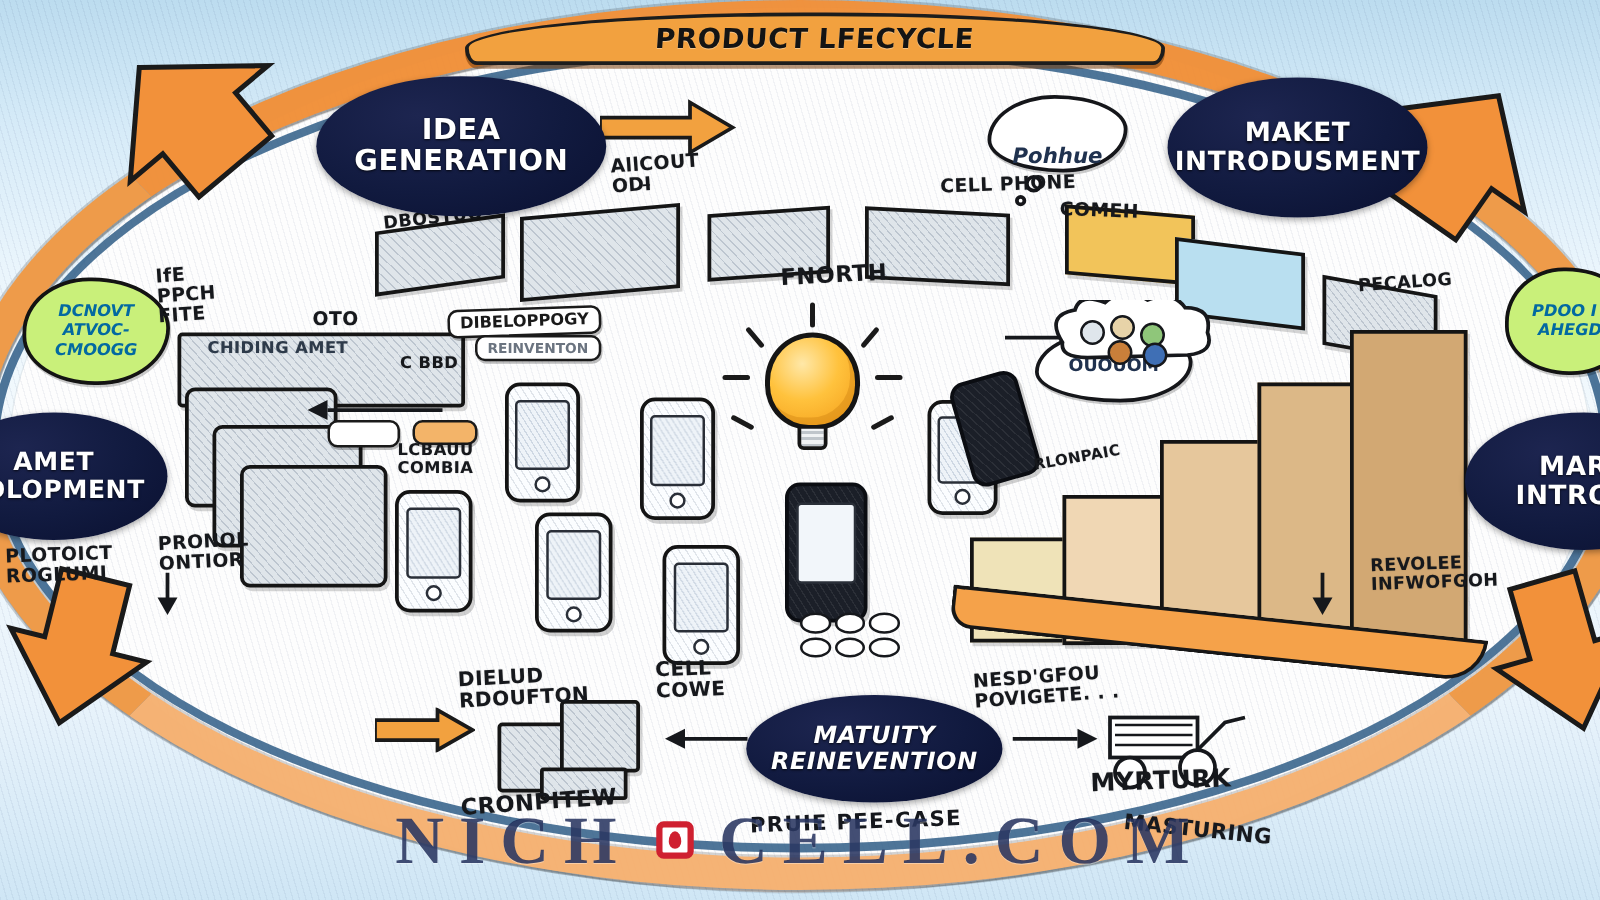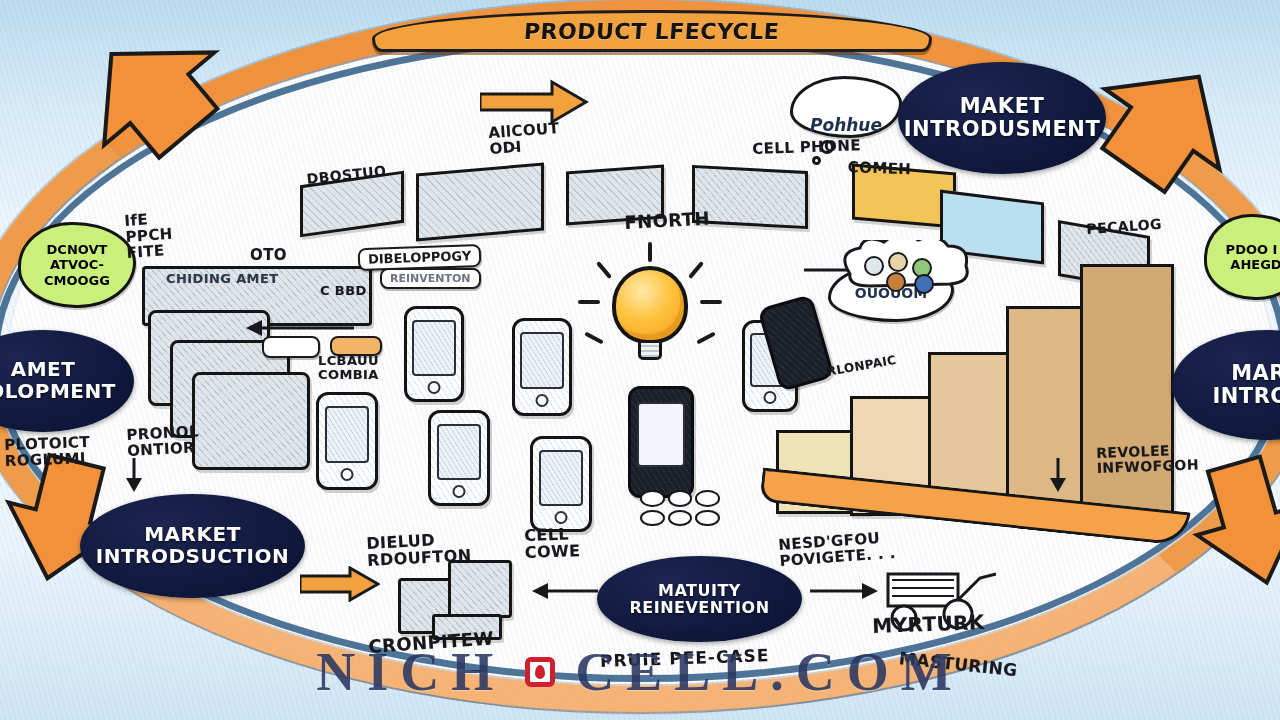--- a/index.html
+++ b/index.html
@@ -85,30 +85,30 @@
   .node span{
     font-weight:bold; line-height:1.08; letter-spacing:.5px;
     text-shadow:0 1px 2px rgba(0,0,0,.8);
     padding:0 8px;
     white-space:pre-line;
   }
   .n-idea        { left:253px; top:61px;  width:232px; height:112px; }
   .n-idea span   { font-size:23px; }
   .n-dev         { left:575px; top:57px;  width:210px; height:108px; }
   .n-dev span    { font-size:22px; }
-  .n-intro-top   { left:898px; top:62px;  width:208px; height:112px;text-align:center; }
+  .n-intro-top   { left:934px; top:62px;  width:208px; height:112px;text-align:center; }
   .n-intro-top span{ font-size:21px; }
   .n-left        { left:-48px; top:330px; width:182px; height:102px; }
   .n-left span   { font-size:20px; }
   .n-right       { left:1172px;top:330px; width:190px; height:110px; }
   .n-right span  { font-size:21px; }
   .n-mkt-bottom  { left:80px;  top:494px; width:225px; height:104px; }
   .n-mkt-bottom span{ font-size:20px; }
   .n-maturity    { left:597px; top:556px; width:205px; height:86px; }
-  .n-maturity span{ font-size:16px; }
+  .n-maturity span{ font-size:19px;font-style:italic; }
   .n-exuary      { left:1008px;top:493px; width:209px; height:100px; }
   .n-exuary span { font-size:20px; }
 
   
   .hw{
     position:absolute;
     font-family:"DejaVu Sans", sans-serif;
     font-weight:bold;
     color:#16181c;
     letter-spacing:.4px;
@@ -134,22 +134,22 @@
   .cloud{
     position:absolute;
     background:#fff;
     border:3px solid #15161a;
     border-radius:48% 52% 46% 54% / 58% 44% 56% 42%;
     display:flex; align-items:center; justify-content:center;
     text-align:center;
     font-weight:bold; color:#20324f;
     box-shadow:1px 2px 0 rgba(0,0,0,.2);
   }
-  .cloud.green{ background:#c9f07a; border-color:#131313; color:#000000;
-    border-radius:46% 54% 50% 50% / 52% 48% 54% 46%; }
+  .cloud.green{ background:#c9f07a; border-color:#131313; color:#0369a1;
+    border-radius:46% 54% 50% 50% / 52% 48% 54% 46%;font-style:italic; }
   .bub{ position:absolute; background:#fff; border:3px solid #15161a; border-radius:50%; }
 
   
   .arrow{ position:absolute; }
 
   
   .phone{
     position:absolute; background:#fbfdff;
     border:3px solid #141414; border-radius:12px;
     box-shadow:2px 3px 0 rgba(0,0,0,.18);
@@ -438,35 +438,35 @@
 RDOUFTON</div>
   <div class="hw" style="left:524px;top:528px;font-size:16px;transform:rotate(-2deg);">CELL
 COWE</div>
   <div class="hw" style="left:778px;top:538px;font-size:15px;transform:rotate(-4deg);">NESD'GFOU
 POVIGETE. . .</div>
   <div class="hw" style="left:872px;top:616px;font-size:20px;transform:rotate(-2deg);">MYRTURK</div>
   <div class="hw" style="left:368px;top:638px;font-size:18px;transform:rotate(-4deg);">CRONPITEW</div>
   <div class="hw" style="left:900px;top:650px;font-size:17px;transform:rotate(6deg);color:#17191e;">MASTURING</div>
   <div class="hw" style="left:826px;top:366px;font-size:12px;transform:rotate(-10deg);">RLONPAIC</div>
 
+  <div class="node n-idea">
+    <span>IDEA
+GENERATION</span>
+  </div>
   <div class="node n-intro-top">
     <span>MAKET
 INTRODUSMENT</span>
   </div>
   <div class="node n-left">
     <span>AMET
 DOLOPMENT</span>
   </div>
   <div class="node n-right">
     <span>MARK
 INTRODE</span>
-  </div>
-  <div class="node n-mkt-bottom">
-    <span>MARKET
-INTRODSUCTION</span>
   </div>
   <div class="node n-maturity">
     <span>MATUITY
 REINEVENTION</span>
   </div>
 
   <div class="wm-sub">PRUIE PEE-CASE</div>
   <div class="watermark">
     <div class="wm-text">
       <span>NICH</span>

